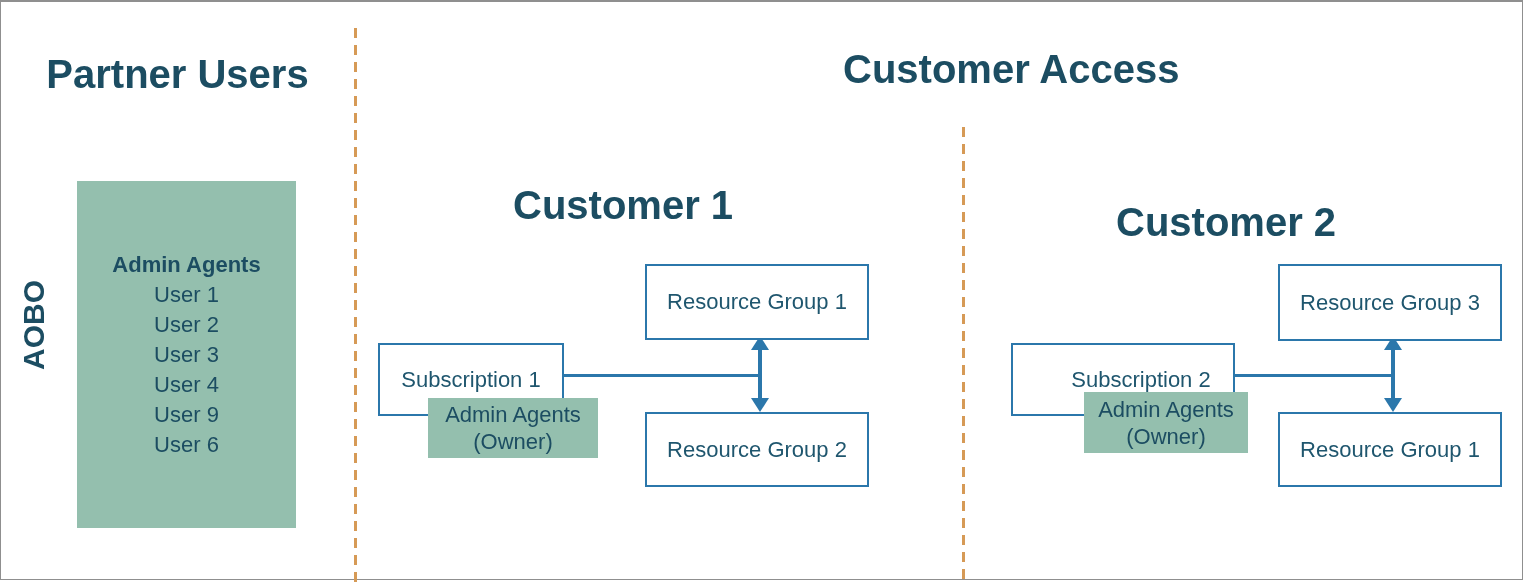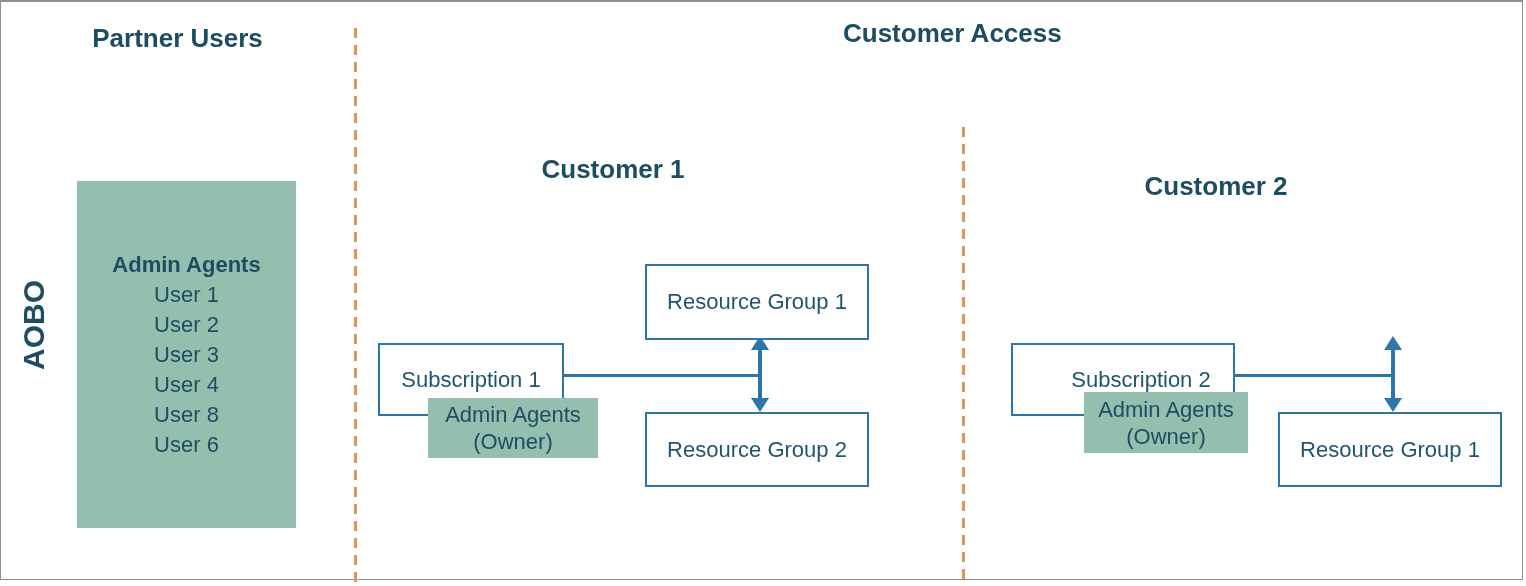--- a/index.html
+++ b/index.html
@@ -30,22 +30,23 @@
       to bottom,
       var(--divider-orange) 0px, var(--divider-orange) 10px,
       transparent 10px, transparent 17px);
   }
   .divider-1{left:354px;top:28px;height:558px;}
   .divider-2{left:962px;top:127px;height:459px;}
 
   .hdr{
     position:absolute;
     color:var(--heading-text);
-    font-weight:bold;font-size:26px;line-height:36px;
+    font-weight:bold;font-size:40px;line-height:36px;
     white-space:nowrap;
+    margin-top:36px;
   }
   .partner-hdr{left:0;top:20px;width:355px;text-align:center;}
   .access-hdr{left:355px;top:15px;width:1171px;text-align:center;margin-left:-206px;}
   .access-hdr{margin-left:0;left:843px;width:auto;text-align:left;}
   .c1-hdr{left:513px;top:151px;width:200px;text-align:center;}
   .c2-hdr{left:1116px;top:168px;width:200px;text-align:center;}
 
   .aobo{
     position:absolute;left:-16px;top:310px;width:100px;height:30px;
     text-align:center;color:var(--heading-text);
@@ -122,21 +123,21 @@
   <div class="hdr c2-hdr">Customer 2</div>
 
   <div class="aobo">AOBO</div>
 
   <div class="partner-box">
     <div class="pb-title">Admin Agents</div>
     <div class="pb-user">User 1</div>
     <div class="pb-user">User 2</div>
     <div class="pb-user">User 3</div>
     <div class="pb-user">User 4</div>
-    <div class="pb-user">User 8</div>
+    <div class="pb-user">User 9</div>
     <div class="pb-user">User 6</div>
   </div>
 
   <div class="hline hline1"></div>
   <div class="varrow varrow1">
     <div class="head-up"></div>
     <div class="shaft"></div>
     <div class="head-down"></div>
   </div>
   <div class="node sub1">
@@ -159,17 +160,20 @@
     <div class="shaft"></div>
     <div class="head-down"></div>
   </div>
   <div class="node sub2">
     <span>Subscription 2</span>
   </div>
   <div class="owner-box owner2">
     <div>Admin Agents</div>
     <div>(Owner)</div>
   </div>
+  <div class="node rg3">
+    <span>Resource Group 3</span>
+  </div>
   <div class="node rg4">
     <span>Resource Group 1</span>
   </div>
 
 </div>
 
 </body></html>

